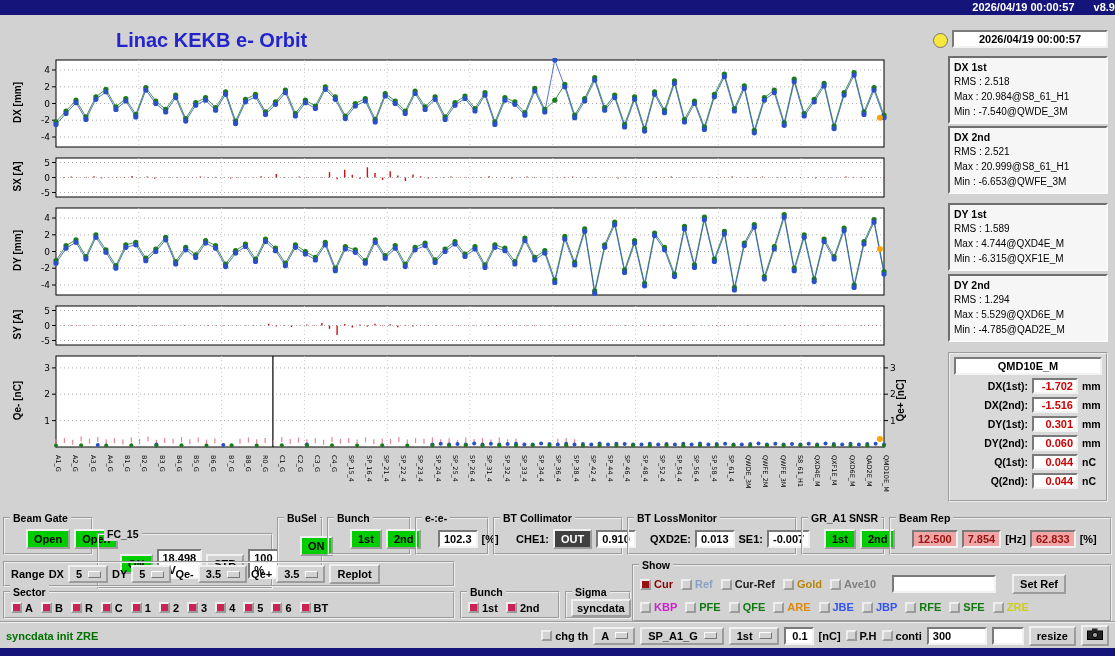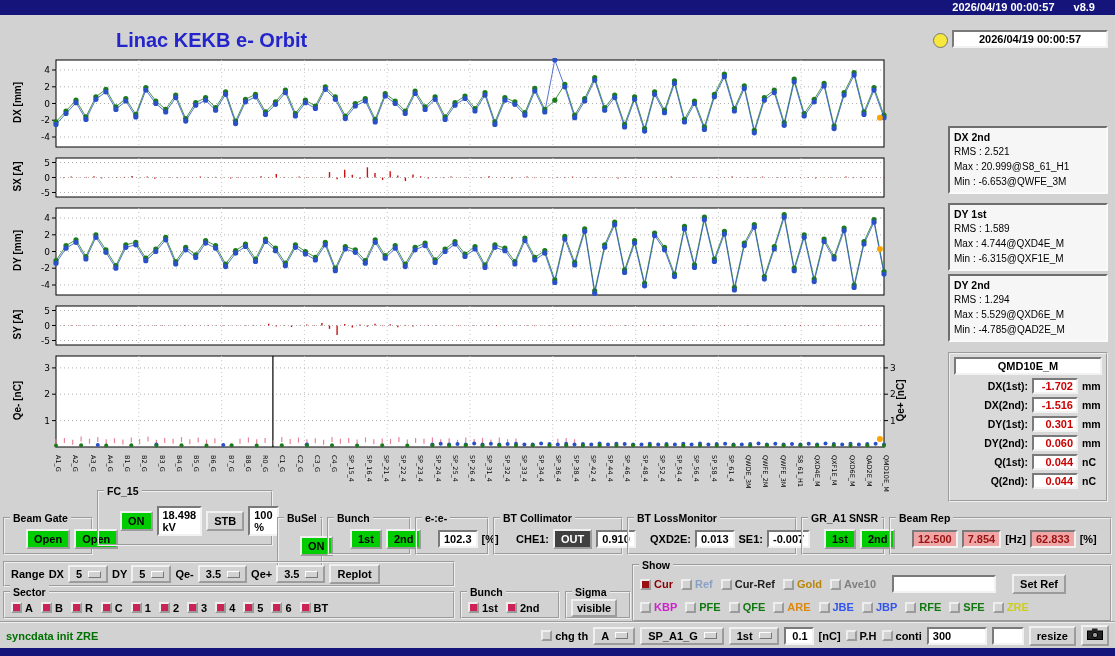--- a/index.html
+++ b/index.html
@@ -4,21 +4,21 @@
 <style>
   * { box-sizing: border-box; }
   body { margin:0; background:#777; }
   .app {
     position:relative; width:1115px; height:656px; background:#d2d2d2;
     font-family:"Liberation Sans", sans-serif; font-size:11px; color:#000; overflow:hidden;
   }
   .navbar { position:absolute; left:0; width:1115px; background:#14147a; }
   .navbar.top { top:0; height:15px; }
   .navbar.bottom { top:648px; height:8px; }
-  .navtext { color:#fff; font-weight:bold; font-size:11px; text-align:right; padding-right:20px; line-height:15px;border-radius:7px; }
+  .navtext { color:#fff; font-weight:bold; font-size:11px; text-align:right; padding-right:0; line-height:15px;border-radius:7px; }
   .navtext span { margin-left:16px; }
   .page-title { position:absolute; left:116px; top:29px; font-size:20px; font-weight:bold; color:#2424cc; }
   .lamp { position:absolute; left:933px; top:33px; width:15px; height:15px; border-radius:50%; background:#f6e83c; border:1px solid #777; }
   .field { background:#fff; border:2px solid; border-color:#7a7a7a #f2f2f2 #f2f2f2 #7a7a7a; padding:1px 4px; font-weight:bold; font-size:11px; display:inline-block; color:#000; }
   .pink { background:#efa6a6; color:#991111; }
   .timestamp { position:absolute; left:952px; top:30px; width:156px; text-align:center; }
   .statbox { position:absolute; left:948px; width:160px; height:68px; background:#f6f6f6; border:2px solid; border-color:#6e6e6e #fafafa #fafafa #6e6e6e; padding:2px 4px; font-size:10px; }
   .statbox .t { font-weight:bold; font-size:10.5px; line-height:14px; }
   .statline { line-height:15px; white-space:nowrap; }
   .qmd { position:absolute; left:948px; top:352px; width:160px; height:150px; border:2px groove #efefef; background:#d9d9d9; padding:3px 4px; }
@@ -56,20 +56,26 @@
     <div class="navtext">
       <span>2026/04/19 00:00:57</span>
       <span>v8.9</span>
     </div>
   </div>
 
   <div class="page-title">Linac KEKB e- Orbit</div>
   <div class="lamp"></div>
   <div class="field timestamp">2026/04/19 00:00:57</div>
 
+  <div class="statbox" style="top:56px">
+    <div class="t">DX 1st</div>
+    <div class="statline">RMS : 2.518</div>
+    <div class="statline">Max : 20.984@S8_61_H1</div>
+    <div class="statline">Min : -7.540@QWDE_3M</div>
+  </div>
   <div class="statbox" style="top:126px">
     <div class="t">DX 2nd</div>
     <div class="statline">RMS : 2.521</div>
     <div class="statline">Max : 20.999@S8_61_H1</div>
     <div class="statline">Min : -6.653@QWFE_3M</div>
   </div>
   <div class="statbox" style="top:203px">
     <div class="t">DY 1st</div>
     <div class="statline">RMS : 1.589</div>
     <div class="statline">Max : 4.744@QXD4E_M</div>
@@ -1021,21 +1027,21 @@
       <text transform="rotate(90 819.5 3)" x="819.5" y="3" font-size="6.5" fill="#000">QXD6E_M</text>
       <text transform="rotate(90 836.8 3)" x="836.8" y="3" font-size="6.5" fill="#000">QAD2E_M</text>
       <text transform="rotate(90 854.0 3)" x="854.0" y="3" font-size="6.5" fill="#000">QMD10E_M</text>
     </svg>
 
   <div class="group" style="left:3px;top:517px;width:90px;height:38px">
     <span class="glabel">Beam Gate</span>
     <button class="btn green">Open</button>
     <button class="btn green">Open</button>
   </div>
-  <div class="group" style="left:97px;top:490px;width:176px;height:56px">
+  <div class="group" style="left:97px;top:533px;width:176px;height:56px">
     <span class="glabel">FC_15</span>
     <button class="btn green">ON</button>
     <span class="field">18.498 kV</span>
     <button class="btn">STB</button>
     <span class="field">100 %</span>
   </div>
   <div class="group" style="left:277px;top:517px;width:46px;height:52px">
     <span class="glabel">BuSel</span>
     <button class="btn green">ON</button>
   </div>
@@ -1226,21 +1232,21 @@
           <span class="cblabel">1st</span>
         </span>
         <span class="cbitem">
           <span class="cb" style="background: rgb(204, 34, 85);"></span>
           <span class="cblabel">2nd</span>
         </span>
       </span>
   </div>
   <div class="group" style="left:565px;top:591px;width:66px;height:28px;padding:8px 4px 3px">
     <span class="glabel">Sigma</span>
-    <button class="btn" style="padding:0 4px">visible</button>
+    <button class="btn" style="padding:0 4px">syncdata</button>
   </div>
 
   <div class="statusbar">
     <span class="msg">syncdata init ZRE</span>
     <span class="cbitem">
       <span class="cb"></span>
       <span>chg th</span>
     </span>
     <span class="opt">
         <span>A</span>

